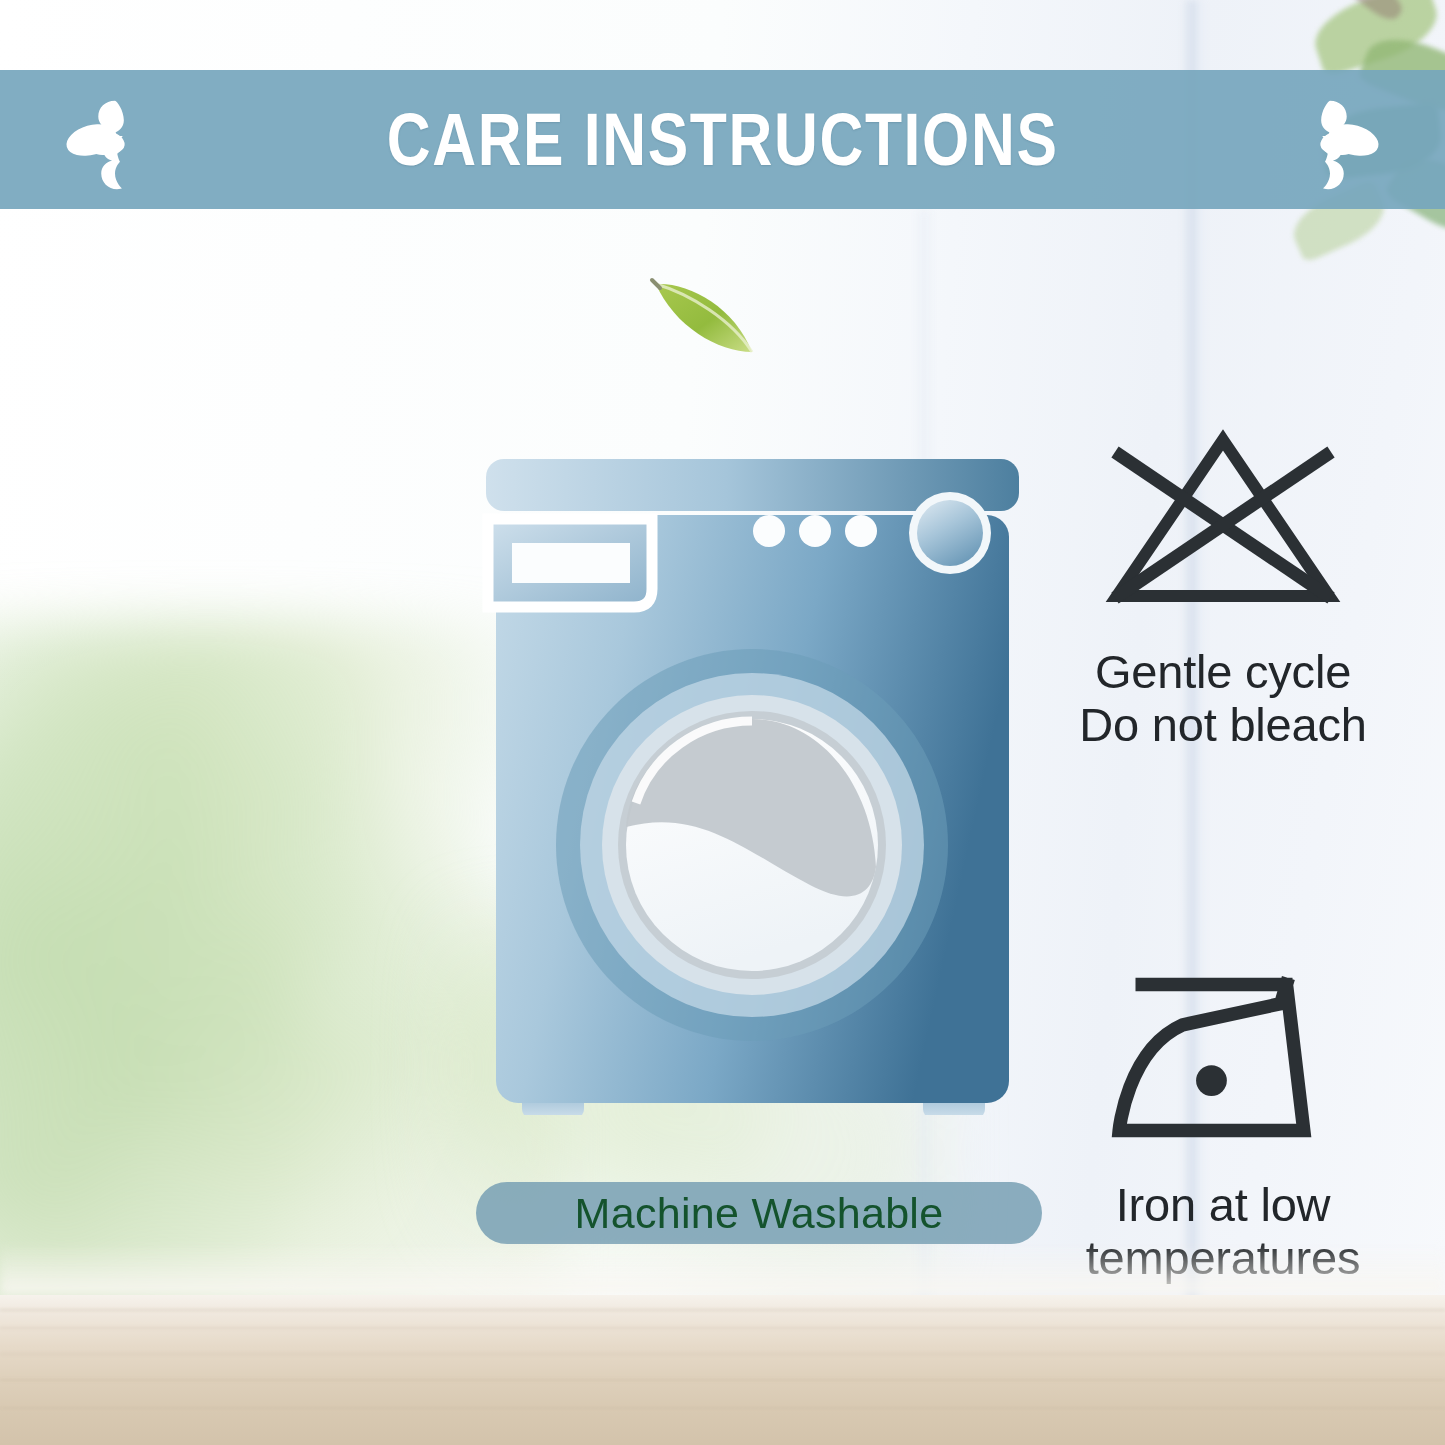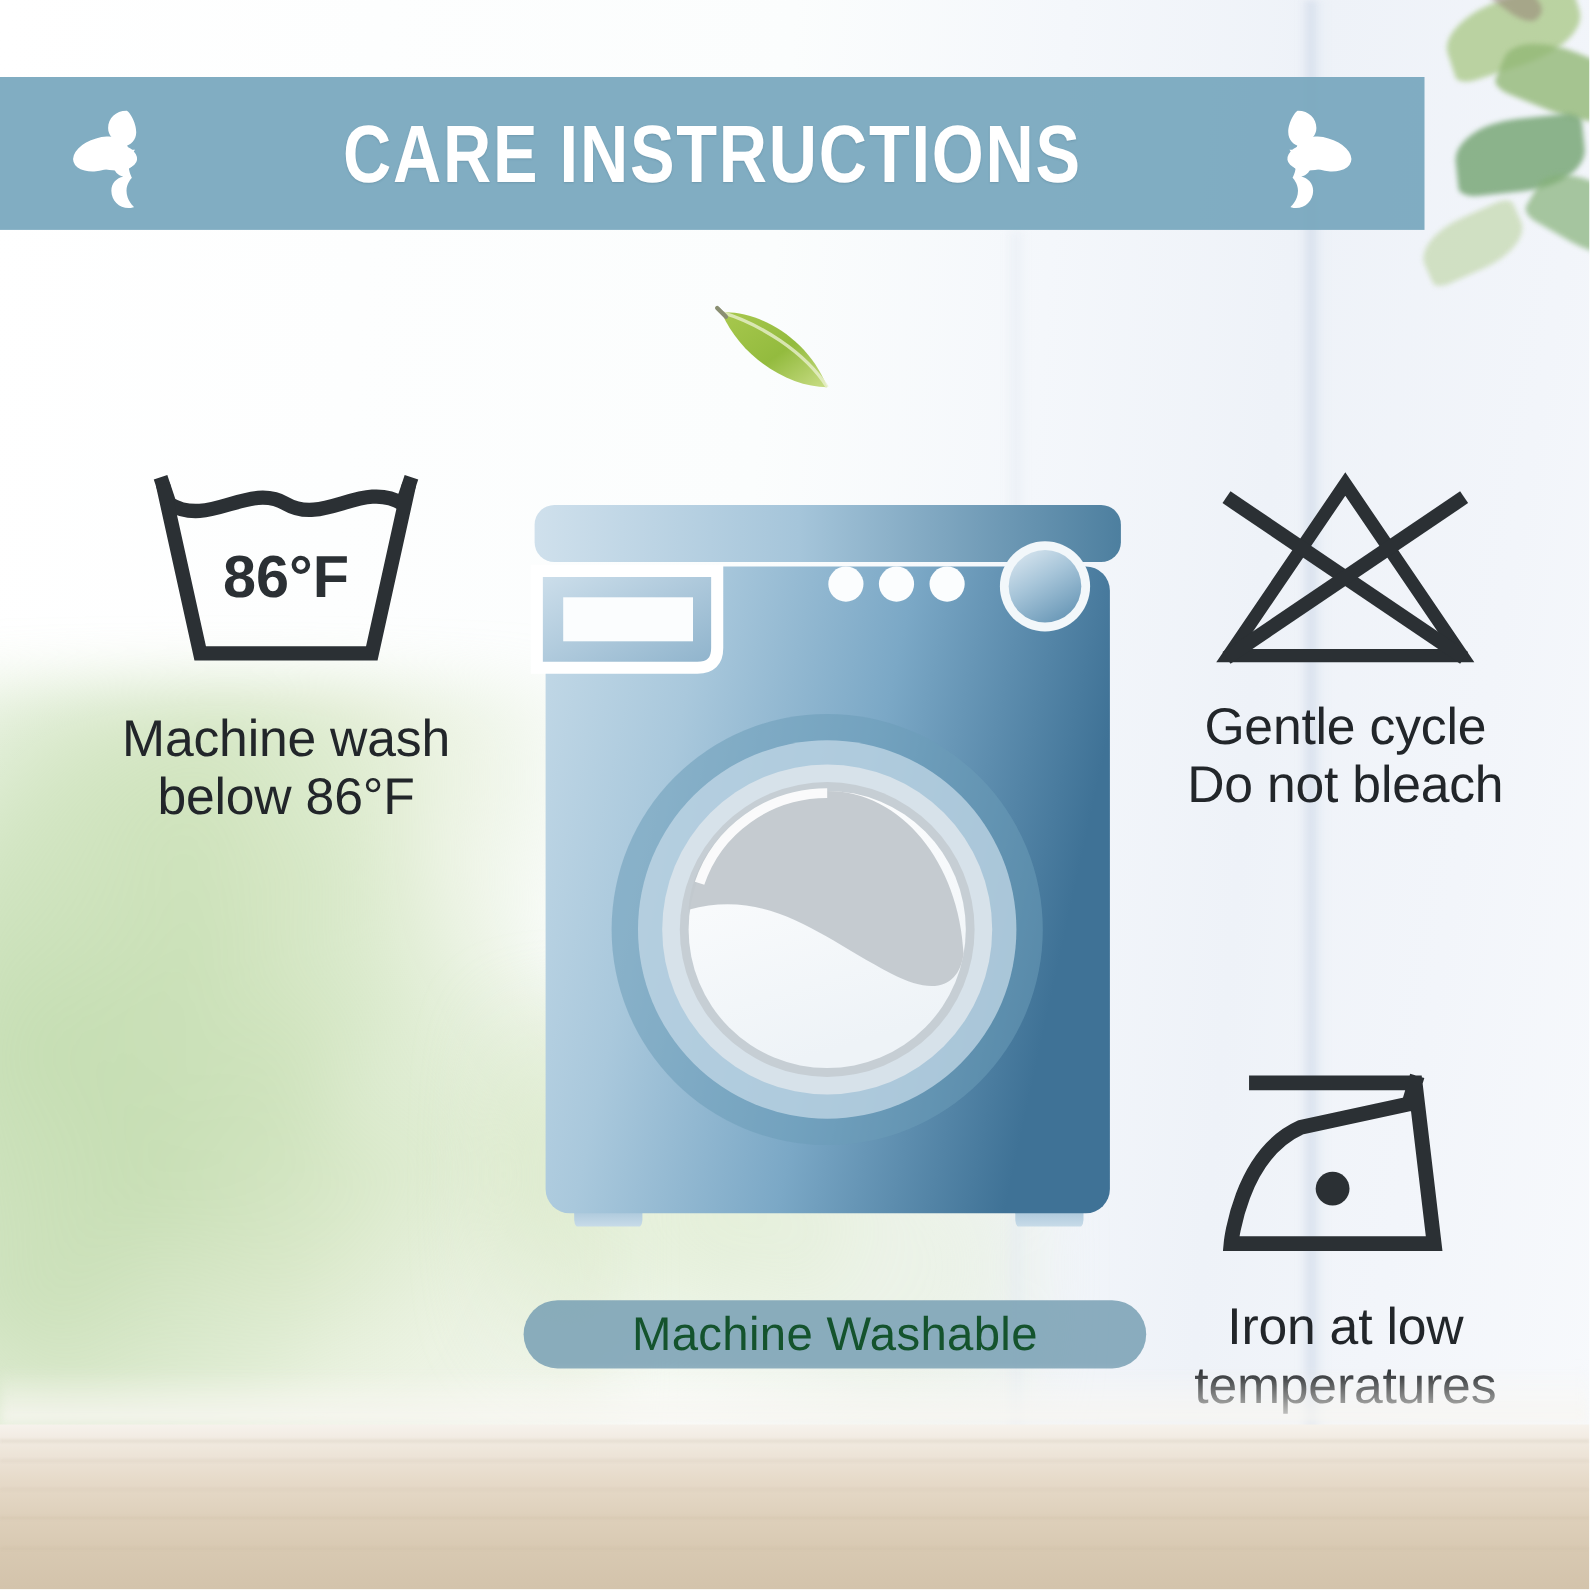--- a/index.html
+++ b/index.html
@@ -47,41 +47,41 @@
   
   .wood{position:absolute;left:0;bottom:0;width:1445px;height:150px;
     background:linear-gradient(180deg,
       #f6f2ec 0%, #efe7dc 14%, #e6dac9 34%, #ded0bb 56%, #d8c9b2 76%, #d3c3ab 100%);
     filter:blur(.6px);}
   .wood-grain{position:absolute;left:0;width:100%;height:2px;background:rgba(150,128,100,.16);filter:blur(1.4px);}
   .wood-top-glow{position:absolute;left:0;bottom:150px;width:100%;height:52px;
     background:linear-gradient(180deg,rgba(255,255,255,0) 0%,rgba(248,246,241,.9) 100%);filter:blur(5px);}
 
   
-  .banner{position:absolute;left:0;top:70px;width:1295px;height:139px;
+  .banner{position:absolute;left:0;top:70px;width:1445px;height:139px;
     background:rgba(118,166,189,.92);display:flex;align-items:center;justify-content:center;}
   .banner-title{color:#ffffff;font-size:74px;font-weight:700;letter-spacing:2px;
     transform:scaleX(.82);transform-origin:center;white-space:nowrap;line-height:1;
     text-shadow:0 1px 2px rgba(60,95,115,.25);}
   .fleur{position:absolute;top:50%;transform:translateY(-50%);width:118px;height:118px;}
   .fleur.left{left:56px;}
   .fleur.right{right:56px;}
 
   
   .floating-leaf{position:absolute;left:648px;top:272px;width:120px;height:92px;}
 
   
   .sym{position:absolute;text-align:center;}
   .sym .glyph{display:block;margin:0 auto;}
   .sym .cap{color:#22262a;font-size:47px;line-height:1.12;font-weight:400;white-space:pre-line;letter-spacing:-.2px;}
 
   #sym-wash{left:40px;top:418px;width:440px;}
   #sym-wash .cap{margin-top:22px;}
   #sym-bleach{left:1008px;top:418px;width:430px;}
-  #sym-bleach .cap{margin-top:11px;}
+  #sym-bleach .cap{margin-top:24px;}
   #sym-dry{left:40px;top:960px;width:440px;}
   #sym-dry .cap{margin-top:20px;}
   #sym-iron{left:1008px;top:960px;width:430px;}
   #sym-iron .cap{margin-top:20px;}
 
   .tub-temp{font-size:54px;font-weight:700;fill:#2b3034;}
 
   
   .machine{position:absolute;left:480px;top:455px;width:545px;height:660px;}
 
@@ -144,31 +144,20 @@
           <stop offset="55%" stop-color="#93bb3e"></stop>
           <stop offset="100%" stop-color="#c9dd86"></stop>
         </linearGradient>
       </defs>
       <path d="M8 12 C40 10 86 34 104 80 C70 80 26 54 8 12 Z" fill="url(#lfg)"></path>
       <path d="M8 12 C42 22 84 48 104 80" fill="none" stroke="#e8f0cd" stroke-width="3" opacity=".8"></path>
       <path d="M4 8 L12 16" stroke="#8a8f72" stroke-width="4" stroke-linecap="round"></path>
     </svg>
   </div>
 
-  <div class="sym" id="sym-wash">
-    <span class="glyph">
-      <svg viewBox="0 0 260 200" width="260" height="200">
-        <path d="M18 22 L24 40 C60 62 96 20 130 40 C164 60 200 18 236 40 L242 22" fill="none" stroke="#2b3034" stroke-width="13" stroke-linecap="square" stroke-linejoin="miter"></path>
-        <path d="M18 22 L52 176 L208 176 L242 22" fill="none" stroke="#2b3034" stroke-width="13" stroke-linejoin="miter"></path>
-        <text class="tub-temp" x="130" y="125" text-anchor="middle" font-family="Liberation Sans, sans-serif">86°F</text>
-      </svg>
-    </span>
-    <div class="cap">Machine wash
-below 86°F</div>
-  </div>
 
   <div class="sym" id="sym-bleach">
     <span class="glyph">
       <svg viewBox="0 0 260 200" width="260" height="200">
         <path d="M130 22 L236 178 L24 178 Z" fill="none" stroke="#2b3034" stroke-width="12" stroke-linejoin="miter"></path>
         <line x1="22" y1="34" x2="238" y2="180" stroke="#2b3034" stroke-width="13" stroke-linecap="butt"></line>
         <line x1="238" y1="34" x2="22" y2="180" stroke="#2b3034" stroke-width="13" stroke-linecap="butt"></line>
       </svg>
     </span>
     <div class="cap">Gentle cycle

